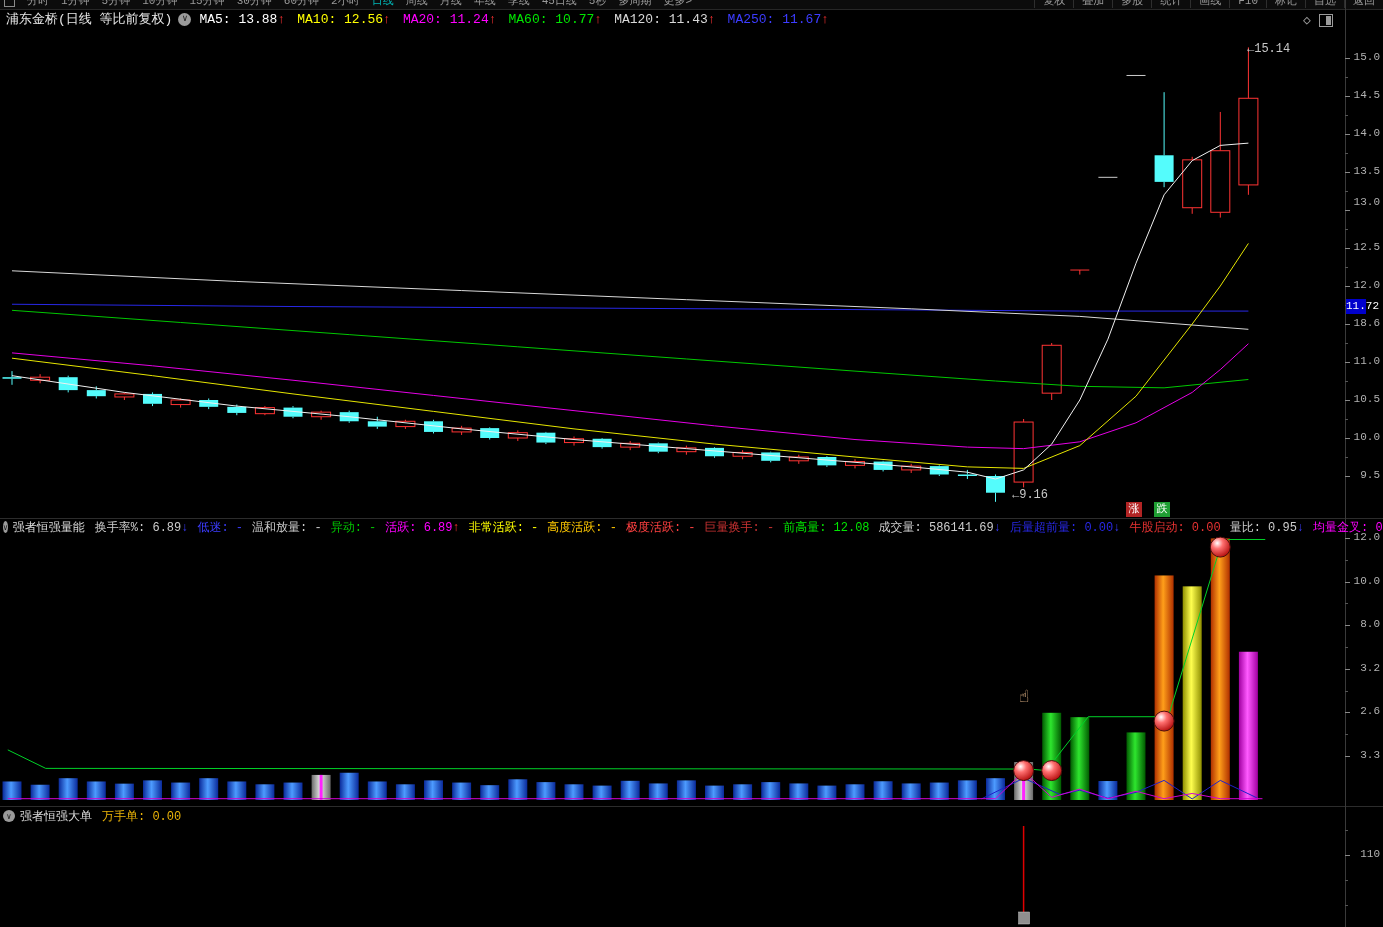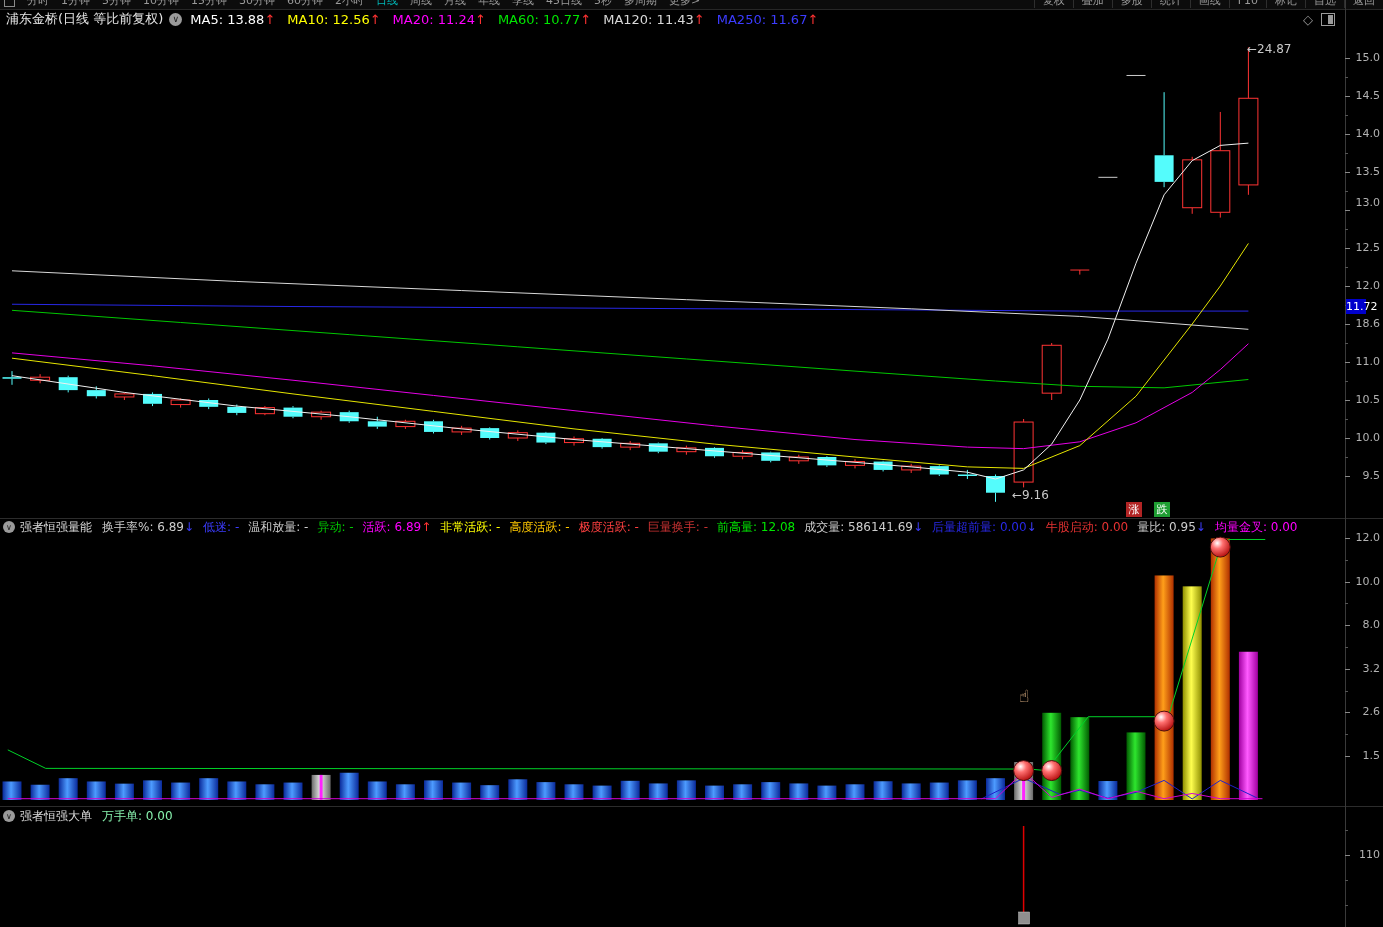--- a/index.html
+++ b/index.html
@@ -1,17 +1,17 @@
 <!DOCTYPE html>
 <html><head>
 <meta charset="utf-8">
 <style>
   html,body{margin:0;padding:0;background:#000;}
   body{width:1383px;height:927px;overflow:hidden;font-family:"DejaVu Sans","Liberation Sans",sans-serif;}
-  #stage{position:relative;width:1383px;height:927px;background:#000;color:#ccc;}
+  #stage{position:relative;width:1383px;height:927px;background:#000;color:#ccc;font-family:Liberation Mono, monospace;}
   .abs{position:absolute;}
   
   #toolbar{top:0;left:0;width:1383px;height:9px;overflow:hidden;background:#0c0c0c;border-bottom:1px solid #272727;}
   #toolbar .row{display:flex;justify-content:space-between;margin-top:-6px;font-size:11px;line-height:14px;color:#9a9a9a;white-space:nowrap;}
   #tb-left,#tb-right{display:flex;align-items:center;}
   .tb-item{padding:0 6px;cursor:default;}
   .tb-item.active{color:#00b8b8;}
   #tb-right .tb-item{border-left:1px solid #2e2e2e;padding:0 8px;}
   .win-icon{display:inline-block;width:9px;height:7px;border:1px solid #8a8a8a;margin:3px 6px 0 4px;}
   
@@ -233,21 +233,21 @@
       <g>
         <polyline points="12,276.24 293,278.52 574,280.03999999999996 855,281.56000000000006 1079.8,283.08 1248.4,283.08" fill="none" stroke="#2828e6" stroke-width="1"></polyline>
         <polyline points="12,242.80000000000007 236.8,253.43999999999997 461.6,262.56000000000006 686.4000000000001,271.67999999999995 911.2,280.80000000000007 1079.8,288.40000000000003 1248.4,301.32000000000005" fill="none" stroke="#d8d8d8" stroke-width="1"></polyline>
         <polyline points="12,282.32000000000005 180.60000000000002,294.48 349.20000000000005,306.64000000000004 517.8,318.80000000000007 686.4000000000001,330.96000000000004 855,343.11999999999995 995.5,353 1079.8,358.32000000000005 1164.1000000000001,359.84 1248.4,351.48" fill="none" stroke="#00c800" stroke-width="1"></polyline>
         <polyline points="12,324.88000000000005 152.5,337.80000000000007 293,352.24 433.5,367.43999999999994 574,382.64000000000004 714.5,397.84 855,411.52 967.4000000000001,419.11999999999995 1023.6,420.64000000000004 1079.8,413.80000000000007 1136,394.80000000000007 1192.2,364.40000000000003 1220.3,341.59999999999997 1248.4,315.76" fill="none" stroke="#e600e6" stroke-width="1"></polyline>
         <polyline points="12,330.19999999999993 152.5,347.67999999999995 293,365.91999999999996 433.5,383.40000000000003 574,400.88000000000005 714.5,416.08000000000004 855,429 967.4000000000001,438.88000000000005 1023.6,440.40000000000003 1079.8,417.59999999999997 1136,368.19999999999993 1192.2,296 1220.3,258 1248.4,215.43999999999997" fill="none" stroke="#e6e600" stroke-width="1"></polyline>
         <polyline points="12,347.67999999999995 124.4,364.40000000000003 236.8,378.08000000000004 349.20000000000005,388.72 461.6,400.88000000000005 574,411.52 686.4000000000001,420.64000000000004 798.8000000000001,429.76 911.2,438.88000000000005 967.4000000000001,444.19999999999993 995.5,451.03999999999996 1023.6,441.91999999999996 1051.7,416.08000000000004 1079.8,372 1107.9,311.19999999999993 1136,235.19999999999993 1164.1000000000001,166.80000000000007 1192.2,132.59999999999997 1220.3,117.40000000000003 1248.4,115.11999999999995" fill="none" stroke="#f0f0f0" stroke-width="1"></polyline>
       </g>
     </svg>
 
-  <div class="abs price-label" style="left:1247px;top:42px;"><span>←</span><span>24.87</span></div>
+  <div class="abs price-label" style="left:1247px;top:42px;"><span>←</span><span>15.14</span></div>
   <div class="abs price-label" style="left:1012px;top:488px;"><span>←</span><span>9.16</span></div>
   <div class="abs badge" id="rise-badge" style="left: 1126px; top: 502px; background: rgb(178, 36, 36);">涨</div>
   <div class="abs badge" id="fall-badge" style="left: 1154px; top: 502px; background: rgb(31, 158, 51);">跌</div>
 
   <div class="abs hsep" style="top:518px;"></div>
   <div class="abs hsep" style="top:806px;"></div>
   <div class="abs" id="axis-vline"></div>
   <div id="gutter">
       <div class="abs axlab" style="top:51px;">15.0</div>
       <div class="abs tickmaj" style="top:58px;"></div>
@@ -292,21 +292,21 @@
       <div class="abs tickmin" style="top:603.4px;"></div>
       <div class="abs axlab" style="top:618.2px;text-align:right;">8.0</div>
       <div class="abs tickmaj" style="top:625.2px;"></div>
       <div class="abs tickmin" style="top:647px;"></div>
       <div class="abs axlab" style="top:661.8px;">3.2</div>
       <div class="abs tickmaj" style="top:668.8px;"></div>
       <div class="abs tickmin" style="top:690.5999999999999px;"></div>
       <div class="abs axlab" style="top:705.4px;">2.6</div>
       <div class="abs tickmaj" style="top:712.4px;"></div>
       <div class="abs tickmin" style="top:734.1999999999999px;"></div>
-      <div class="abs axlab" style="top:749px;">1.5</div>
+      <div class="abs axlab" style="top:749px;">3.3</div>
       <div class="abs tickmaj" style="top:756px;"></div>
       <div class="abs axlab" style="top:848px;">110</div>
       <div class="abs tickmaj" style="top:855px;"></div>
       <div class="abs tickmin" style="top:830px;"></div>
       <div class="abs tickmin" style="top:880px;"></div>
       <div class="abs tickmin" style="top:905px;"></div>
     </div>
   <div class="abs" id="axis-highlight" style="background: rgb(0, 0, 204);">11.72</div>
 
   <div class="abs phead" id="vol-head">
@@ -409,20 +409,20 @@
       <circle cx="1023.6" cy="234.57" r="10" fill="url(#gball)" stroke="#4a0d0d" stroke-width="1"></circle>
       <circle cx="1051.7" cy="234.57" r="10" fill="url(#gball)" stroke="#4a0d0d" stroke-width="1"></circle>
       <circle cx="1164.1000000000001" cy="185.084" r="10" fill="url(#gball)" stroke="#4a0d0d" stroke-width="1"></circle>
       <circle cx="1220.3" cy="11.120000000000005" r="10" fill="url(#gball)" stroke="#4a0d0d" stroke-width="1"></circle>
     </svg>
   <span class="abs" id="cursor-hand">☝</span>
 
   <div class="abs phead" id="big-head">
     <span class="collapse-icon">∨</span>
     <span class="ptitle">强者恒强大单</span>
-    <span class="hitem" style="color:#86efac;"><span>万手单</span>: <span>0.00</span></span>
+    <span class="hitem" style="color:#eab308;"><span>万手单</span>: <span>0.00</span></span>
   </div>
   <svg class="abs" id="big-svg" style="top:824px;left:0;" width="1345" height="103">
       <line x1="1023.6" y1="2" x2="1023.6" y2="97" stroke="#e00000" stroke-width="1.5"></line>
       <rect x="1018.6" y="88" width="11" height="12" fill="#8f8f8f" stroke="#c8c8c8" stroke-width="0.5"></rect>
     </svg>
 
 </div>
 
 </body></html>

